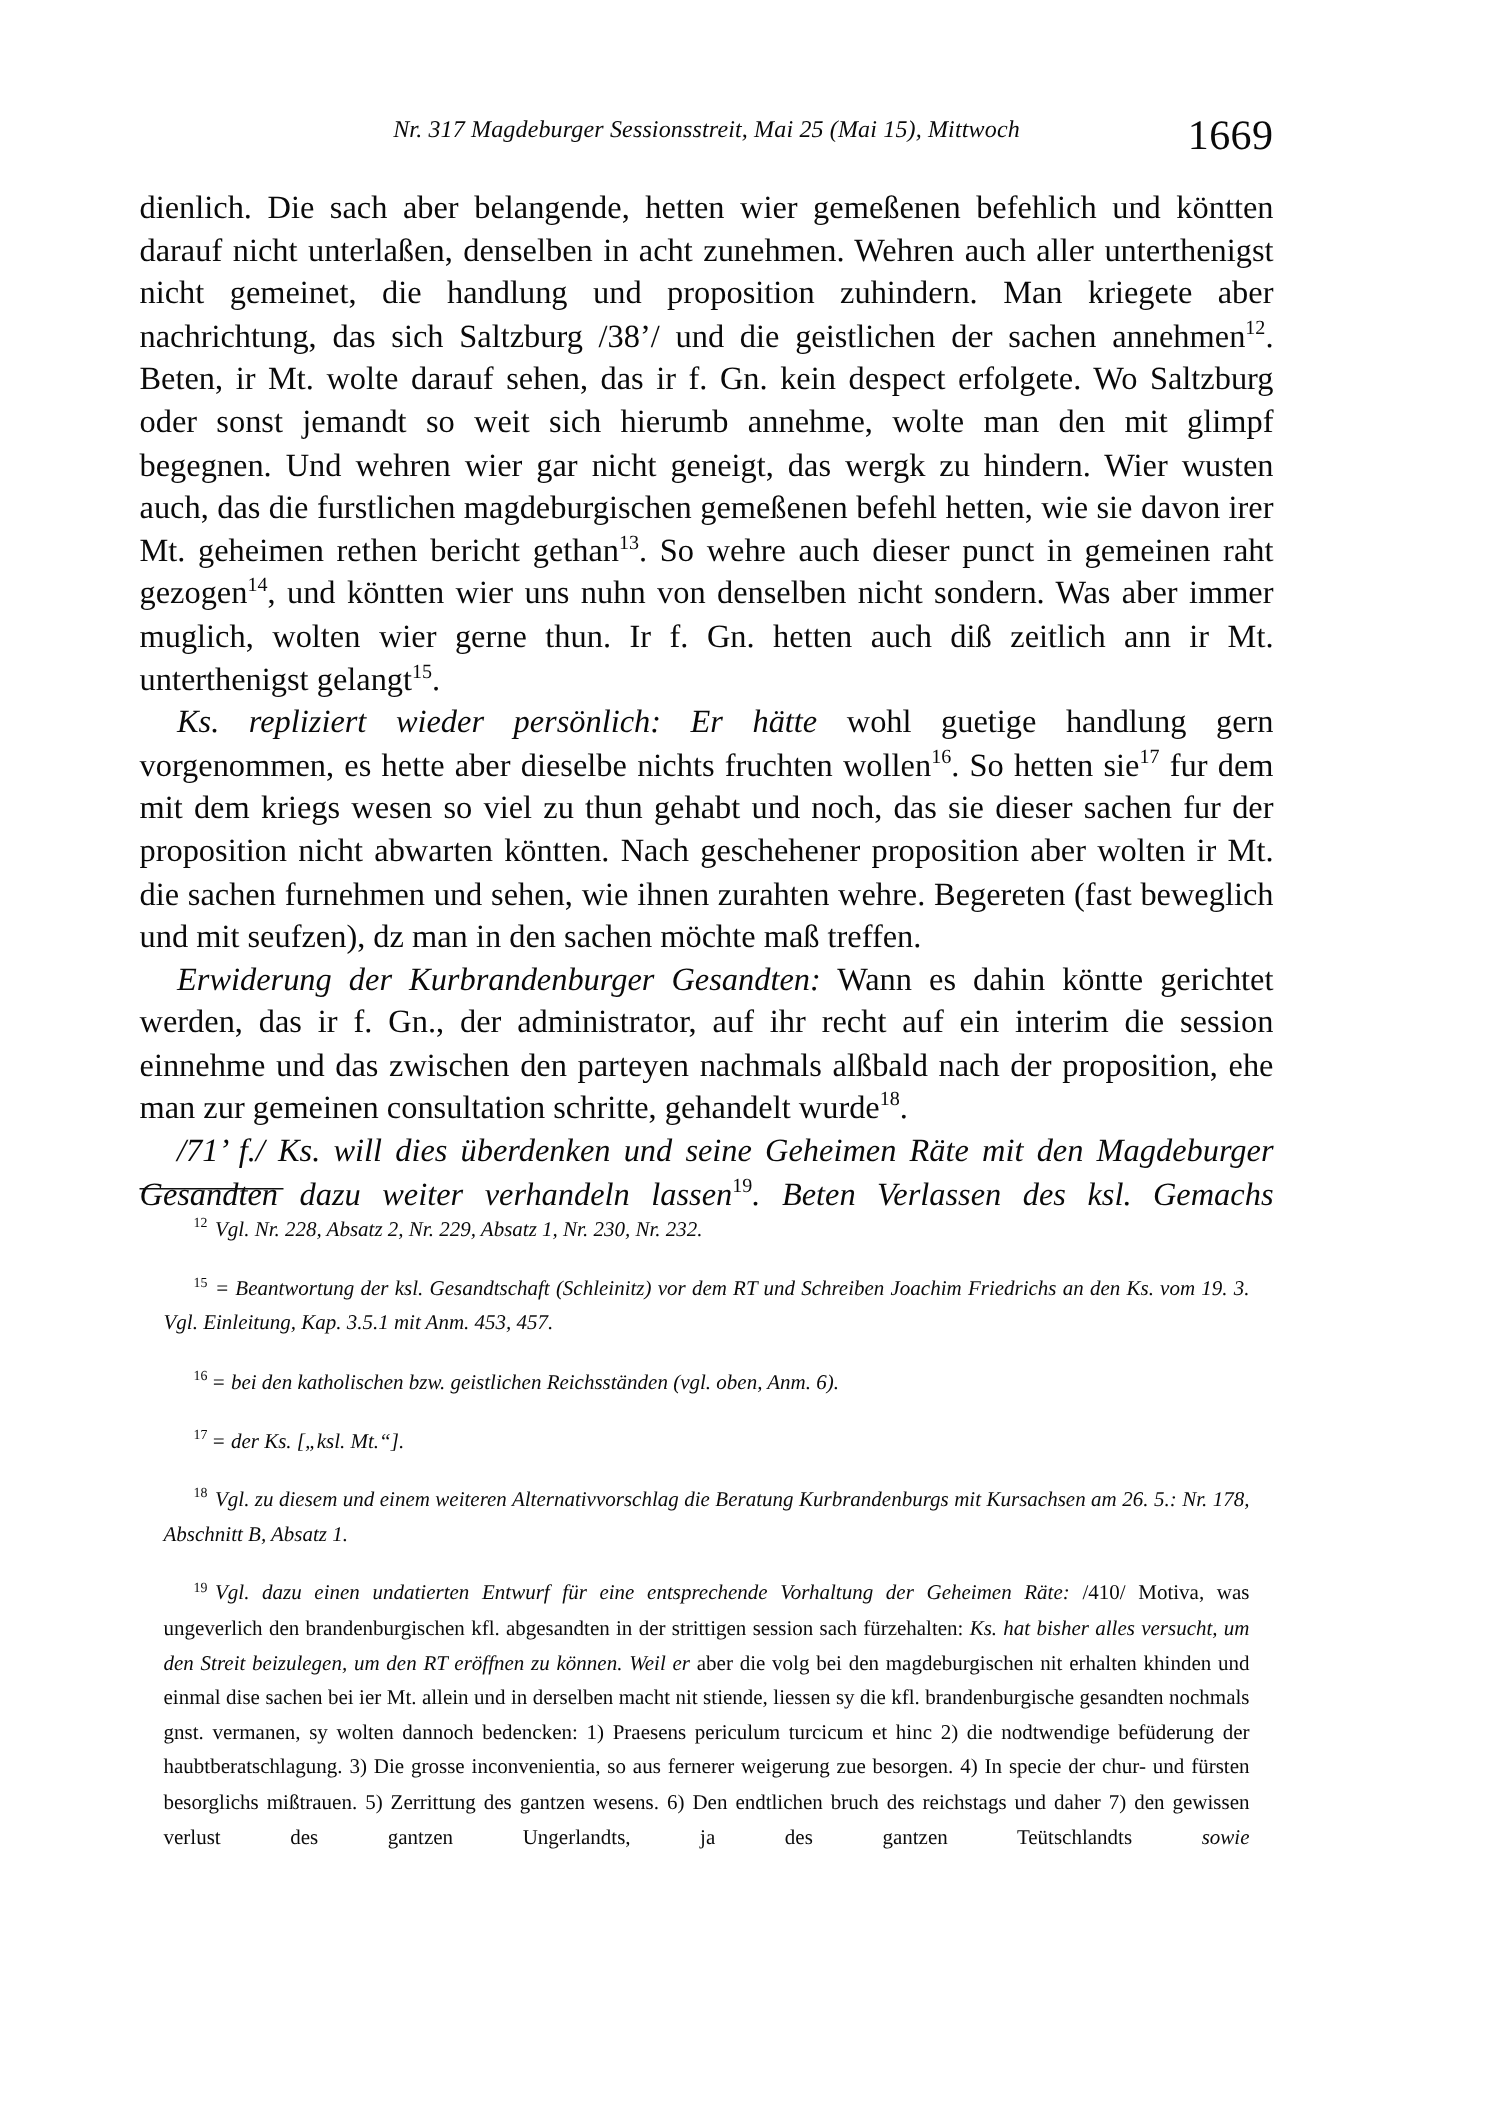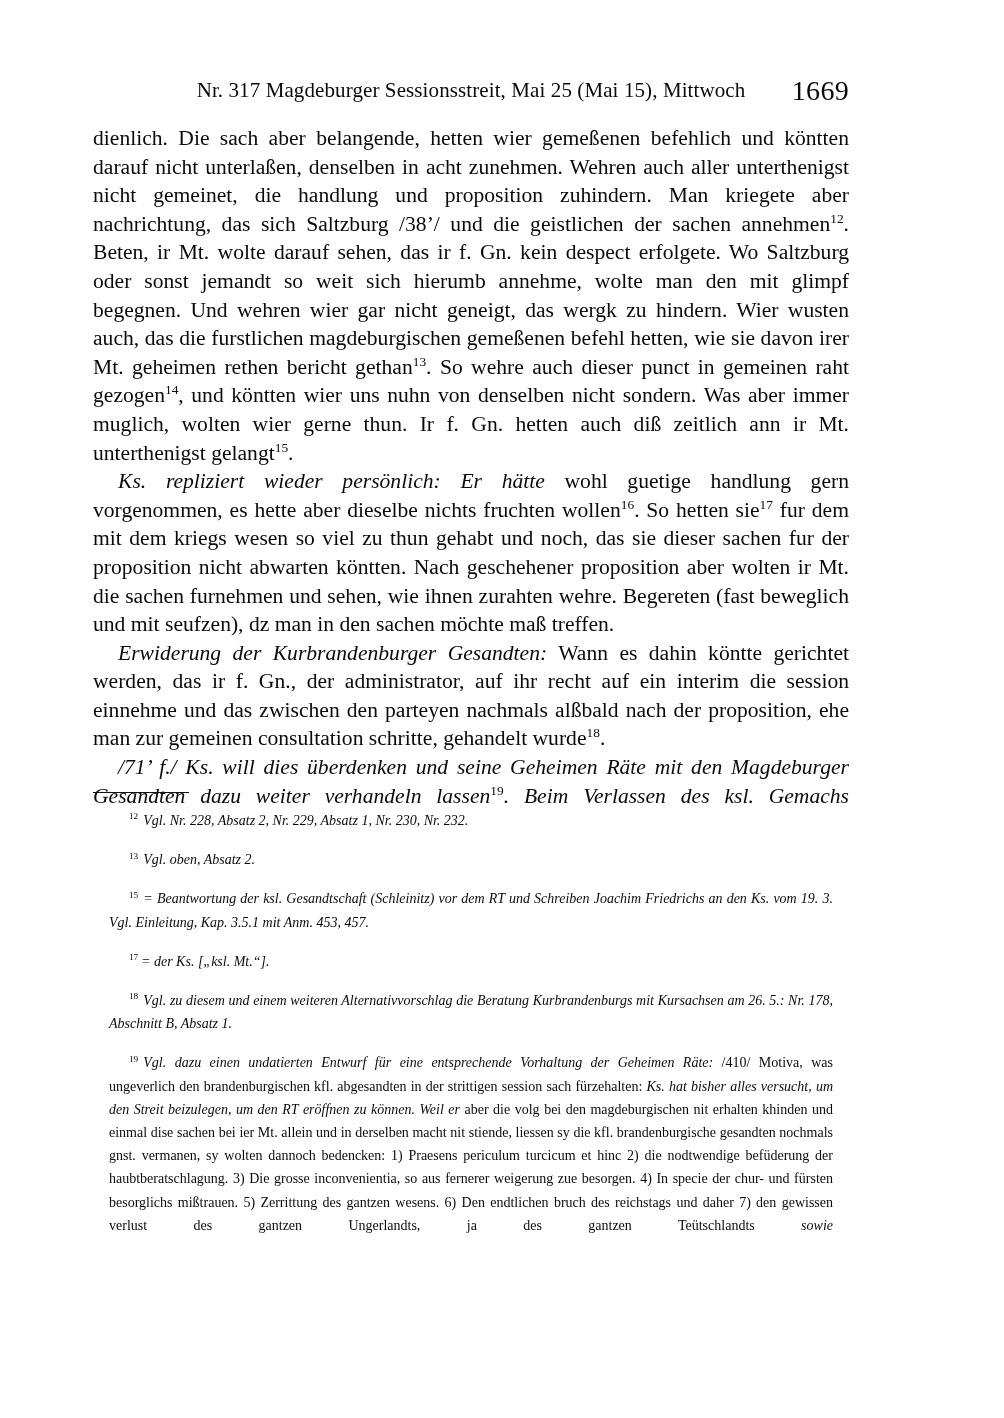--- a/index.html
+++ b/index.html
@@ -29,23 +29,24 @@
     top: 78px;
     width: 756px;
     height: 30px;
   }
   .runhead-title {
     position: absolute;
     left: 0;
     top: 0;
     width: 756px;
     text-align: center;
-    font-size: 21px;
+    font-size: 16px;
     letter-spacing: 0.1px;
     white-space: nowrap;
+    font-style: italic;
   }
   .runhead-folio {
     position: absolute;
     right: 0;
     top: -3px;
     font-size: 28px;
     letter-spacing: 0.3px;
   }
 
   
@@ -136,34 +137,34 @@
   </div>
 
   <div class="body-block">
 
     <p class="para"><span>dienlich. Die sach aber belangende, hetten wier gemeßenen befehlich und köntten darauf nicht unterlaßen, denselben in acht zunehmen. Wehren auch aller unterthenigst nicht gemeinet, die handlung und proposition zuhindern. Man kriegete aber nachrichtung, das sich Saltzburg /38’/ und die geistlichen der sachen annehmen</span><sup>12</sup><span>. Beten, ir Mt. wolte darauf sehen, das ir f. Gn. kein despect erfolgete. Wo Saltzburg oder sonst jemandt so weit sich hierumb annehme, wolte man den mit glimpf begegnen. Und wehren wier gar nicht geneigt, das wergk zu hindern. Wier wusten auch, das die furstlichen magdeburgischen gemeßenen befehl hetten, wie sie davon irer Mt. geheimen rethen bericht gethan</span><sup>13</sup><span>. So wehre auch dieser punct in gemeinen raht gezogen</span><sup>14</sup><span>, und köntten wier uns nuhn von denselben nicht sondern. Was aber immer muglich, wolten wier gerne thun. Ir f. Gn. hetten auch diß zeitlich ann ir Mt. unterthenigst gelangt</span><sup>15</sup><span>.</span></p>
 
     <p class="para indent"><i>Ks. repliziert wieder persönlich: Er hätte</i><span> wohl guetige handlung gern vorgenommen, es hette aber dieselbe nichts fruchten wollen</span><sup>16</sup><span>. So hetten sie</span><sup>17</sup><span> fur dem mit dem kriegs wesen so viel zu thun gehabt und noch, das sie dieser sachen fur der proposition nicht abwarten köntten. Nach geschehener proposition aber wolten ir Mt. die sachen furnehmen und sehen, wie ihnen zurahten wehre. Begereten (fast beweglich und mit seufzen), dz man in den sachen möchte maß treffen.</span></p>
 
     <p class="para indent"><i>Erwiderung der Kurbrandenburger Gesandten:</i><span> Wann es dahin köntte gerichtet werden, das ir f. Gn., der administrator, auf ihr recht auf ein interim die session einnehme und das zwischen den parteyen nachmals alßbald nach der proposition, ehe man zur gemeinen consultation schritte, gehandelt wurde</span><sup>18</sup><span>.</span></p>
 
-    <p class="para indent j-all"><i>/71’ f./ Ks. will dies überdenken und seine Geheimen Räte mit den Magdeburger Gesandten dazu weiter verhandeln lassen</i><sup>19</sup><i>. Beim Verlassen des ksl. Gemachs</i></p>
+    <p class="para indent j-all"><i>/71’ f./ Ks. will dies überdenken und seine Geheimen Räte mit den Magdeburger Gesandten dazu weiter verhandeln lassen</i><sup>19</sup><i>. Beten Verlassen des ksl. Gemachs</i></p>
 
   </div>
 
   <div class="fn-block">
     <div class="fn-rule"></div>
 
     <p class="fn"><span class="fnum">12</span><span>Vgl. Nr. 228, Absatz 2, Nr. 229, Absatz 1, Nr. 230, Nr. 232.</span></p>
 
-    <p class="fn"><span class="fnum">13</span><span>Vgl. oben, Absatz 2.</span></p>
 
 
     <p class="fn"><span class="fnum">15</span><span>= Beantwortung der ksl. Gesandtschaft (Schleinitz) vor dem RT und Schreiben Joachim Friedrichs an den Ks. vom 19. 3. Vgl. Einleitung, Kap. 3.5.1 mit Anm. 453, 457.</span></p>
 
+    <p class="fn"><span class="fnum tight">16</span><span>= bei den katholischen bzw. geistlichen Reichsständen (vgl. oben, Anm. 6).</span></p>
 
     <p class="fn"><span class="fnum tight">17</span><span>= der Ks. [„ksl. Mt.“].</span></p>
 
     <p class="fn"><span class="fnum">18</span><span>Vgl. zu diesem und einem weiteren Alternativvorschlag die Beratung Kurbrandenburgs mit Kursachsen am 26. 5.: Nr. 178, Abschnitt B, Absatz 1.</span></p>
 
     <p class="fn roman j-all-fn"><span class="fnum">19</span><span class="ital">Vgl. dazu einen undatierten Entwurf für eine entsprechende Vorhaltung der Geheimen Räte:</span><span class="rom"> /410/ Motiva, was ungeverlich den brandenburgischen kfl. abgesandten in der strittigen session sach fürzehalten: </span><span class="ital">Ks. hat bisher alles versucht, um den Streit beizulegen, um den RT eröffnen zu können. Weil er</span><span class="rom"> aber die volg bei den magdeburgischen nit erhalten khinden und einmal dise sachen bei ier Mt. allein und in derselben macht nit stiende, liessen sy die kfl. brandenburgische gesandten nochmals gnst. vermanen, sy wolten dannoch bedencken: 1) Praesens periculum turcicum et hinc 2) die nodtwendige befüderung der haubtberatschlagung. 3) Die grosse inconvenientia, so aus fernerer weigerung zue besorgen. 4) In specie der chur- und fürsten besorglichs mißtrauen. 5) Zerrittung des gantzen wesens. 6) Den endtlichen bruch des reichstags und daher 7) den gewissen verlust des gantzen Ungerlandts, ja des gantzen Teütschlandts </span><span class="ital">sowie</span></p>
 
   </div>
 
 </div>

